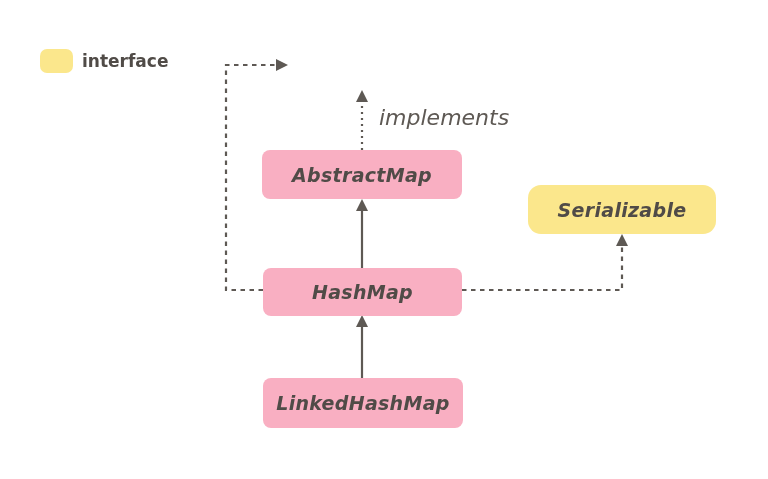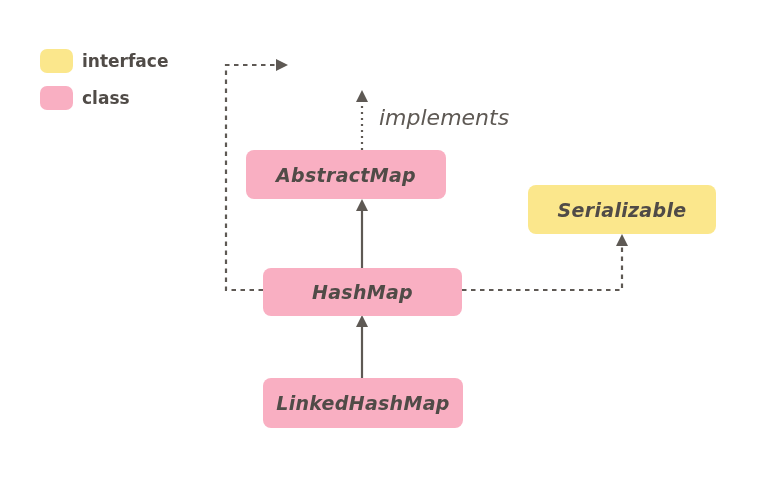--- a/index.html
+++ b/index.html
@@ -22,22 +22,22 @@
     font-weight: bold;
     font-style: italic;
     font-size: 19px;
     letter-spacing: 0.3px;
     color: var(--label-text, #504b47);
   }
   .node.interface { background: var(--interface-fill, #fbe78c); }
   .node.class     { background: var(--class-fill, #f9afc2); }
 
   .node-map           { left: 288px; top: 40px;  width: 147px; height: 50px; font-size: 20px; }
-  .node-abstractmap   { left: 246px; top: 150px; width: 200px; height: 49px; }
-  .node-serializable  { left: 528px; top: 185px; width: 188px; height: 49px; }
+  .node-abstractmap   { left: 262px; top: 150px; width: 200px; height: 49px; }
+  .node-serializable  { left: 528px; top: 185px; width: 188px; height: 49px; border-radius: 13px; }
   .node-hashmap       { left: 263px; top: 268px; width: 199px; height: 48px; }
   .node-linkedhashmap { left: 263px; top: 378px; width: 200px; height: 50px; }
 
   .legend { position: absolute; left: 40px; top: 49px; }
   .legend-row { display: flex; align-items: center; margin-bottom: 13px; }
   .legend-swatch {
     width: 33px; height: 24px; border-radius: 7px; margin-right: 9px;
     flex: 0 0 auto;
   }
   .legend-swatch.interface { background: var(--interface-fill, #fbe78c); }
@@ -67,24 +67,20 @@
 </head>
 <body>
 
 <div class="canvas">
 
   <div class="legend">
     <div class="legend-row">
       <div class="legend-swatch interface"></div>
       <div class="legend-label">interface</div>
     </div>
-    <div class="legend-row">
-      <div class="legend-swatch class"></div>
-      <div class="legend-label">class</div>
-    </div>
   </div>
 
   <svg class="edges-svg" viewBox="0 0 768 479">
 
     <line class="edge" x1="362" y1="378" x2="362" y2="326"></line>
     <polygon class="arrowhead" points="362,315 356,327 368,327"></polygon>
 
     <line class="edge" x1="362" y1="268" x2="362" y2="210"></line>
     <polygon class="arrowhead" points="362,199 356,211 368,211"></polygon>
 

